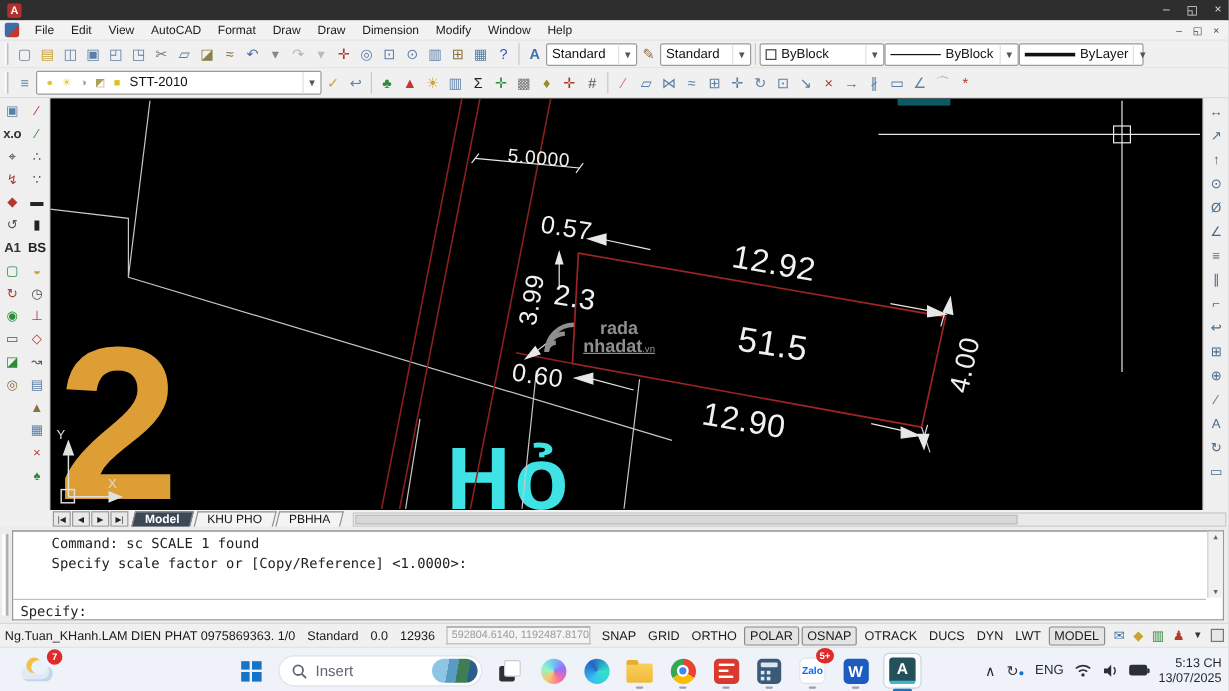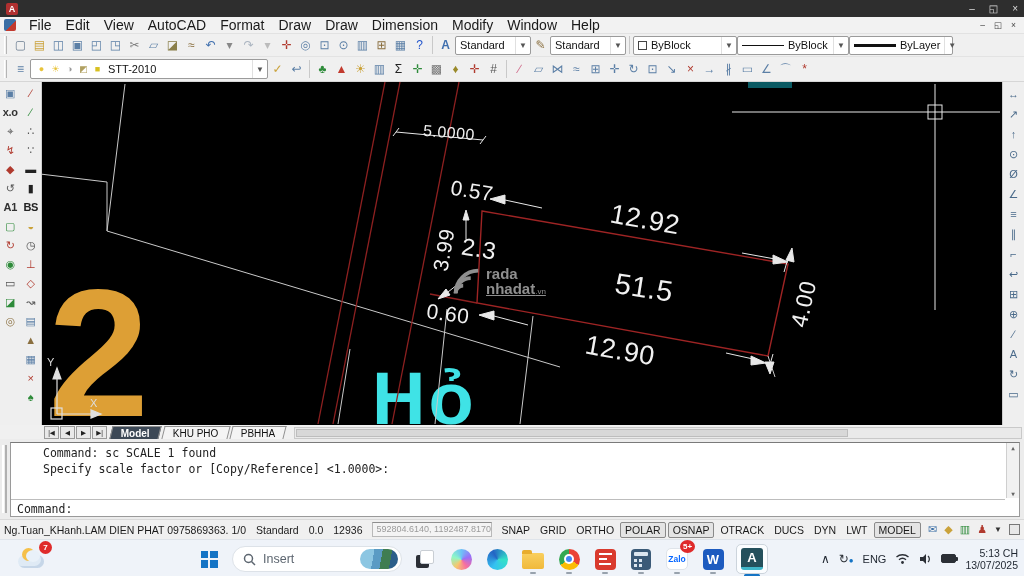--- a/index.html
+++ b/index.html
@@ -10,21 +10,21 @@
   #titlebar { position:absolute; left:0; top:0; width:1024px; height:17px; background:#2e2e2e; color:#eee; display:flex; align-items:center; padding:0 6px; gap:6px; }
   #titlebar .appicon { width:12px; height:12px; background:#b03030; border-radius:2px; color:#fff; font-size:9px; font-weight:bold; display:flex; align-items:center; justify-content:center; }
   #titlebar .title { font-size:10.5px; white-space:nowrap; overflow:hidden; }
   #titlebar .wctrls { margin-left:auto; display:flex; gap:14px; font-size:10px; color:#ddd; }
   #titlebar .wctrls span { cursor:default; }
 
   
   #menubar { position:absolute; left:0; top:17px; width:1024px; height:17px; background:#f2f2f2; border-bottom:1px solid #e2e2e2; display:flex; align-items:center; padding:0 4px; }
   #menubar .docicon { width:12px; height:12px; border-radius:2px; background:linear-gradient(135deg,#3a6ea5 55%,#c23a2e 55%); margin-right:6px; }
   #menu-items { display:flex; }
-  .menu-item { padding:1px 7px; color:#1a1a1a; font-size:14px; }
+  .menu-item { padding:1px 7px; color:#1a1a1a; font-size:10px; }
   #menubar .mdictrls { margin-left:auto; display:flex; gap:9px; font-size:8.5px; color:#444; padding-right:4px; }
 
   
   .toolbar { position:absolute; left:0; width:1024px; background:#f0f0f0; display:flex; align-items:center; padding:0 2px; }
   #toolbar1 { top:34px; height:23px; border-bottom:1px solid #e3e3e3; }
   #toolbar2 { top:57px; height:25px; border-bottom:1px solid #d6d6d6; }
   .grip { width:3px; height:18px; border-left:1px solid #fff; border-right:1px solid #b5b5b5; margin:0 4px 0 2px; }
   .sep { width:1px; height:18px; background:#c9c9c9; margin:0 3px; }
   .ticn { display:inline-flex; align-items:center; justify-content:center; width:19px; height:19px; font-size:12px; line-height:1; border-radius:2px; flex:0 0 auto; }
   .ttxt { font-size:7.5px; font-weight:bold; letter-spacing:-.3px; }
@@ -43,21 +43,21 @@
   #left-toolbox .ticn { width:18px; height:18px; margin-bottom:1px; font-size:11px; }
   #canvas { position:relative; width:960px; height:343px; background:#000; overflow:hidden; }
   #right-toolbox { width:22px; height:343px; background:#efefef; border-left:1px solid #cfcfcf; display:flex; flex-direction:column; align-items:center; padding-top:3px; }
   #right-toolbox .ticn { width:18px; height:18px; margin-bottom:2px; font-size:11px; color:#4a6a8a; }
 
   #geom { position:absolute; left:0; top:0; }
   .dim { position:absolute; color:#f1f1f1; white-space:nowrap; transform:translate(-50%,-50%) rotate(var(--r,0deg)); letter-spacing:.5px; }
   #lot-number { position:absolute; left:6px; top:180px; font-size:182px; font-weight:bold; color:#dd9f35; line-height:1; }
   #street-label { position:absolute; left:330px; top:280px; font-size:74px; font-weight:bold; color:#3fe3e6; letter-spacing:3px; line-height:1; }
   #watermark { position:absolute; left:408px; top:184px; display:flex; align-items:center; gap:4px; color:#8f8f8f; }
-  #watermark .wm-text { line-height:1; font-weight:bold; }
+  #watermark .wm-text { line-height:1; font-weight:bold;text-align:center; }
   #watermark .l1 { font-size:15px; }
   #watermark .l2 { font-size:15px;text-decoration:underline; }
   #watermark .tld { font-size:8px; font-weight:normal; }
 
   
   #tabsrow { position:absolute; left:0; top:425px; width:1024px; height:14px; background:#f0f0f0; display:flex; align-items:flex-end; padding-left:44px; }
   .navbtn { width:15px; height:13px; background:#e9e9e9; border:1px solid #9a9a9a; font-size:6.5px; display:inline-flex; align-items:center; justify-content:center; color:#222; margin-right:1px; }
   .laytab { height:13px; padding:0 9px; font-size:10px; line-height:13px; background:#f4f4f4; color:#111; border:1px solid #8f8f8f; border-bottom:none; transform:skewX(-14deg); margin-left:3px; }
   .laytab > span { display:inline-block; transform:skewX(14deg); }
   .laytab.active { background:#3c4856; color:#fff; font-weight:bold; }
@@ -436,21 +436,21 @@
   <span id="tab-scroll">
       <span class="thumb"></span>
     </span>
 </div>
 
 <div id="cmdarea">
   <span id="cmdgrip"></span>
   <div id="cmdbox">
     <div id="cmd-history"><div>Command: sc SCALE 1 found</div><div>Specify scale factor or [Copy/Reference] &lt;1.0000&gt;:</div></div>
     <div id="cmd-divider"></div>
-    <div id="cmd-prompt-line">Command:</div>
+    <div id="cmd-prompt-line">Specify:</div>
     <div id="cmd-scroll">
         <span>▲</span>
         <span>▼</span>
       </div>
   </div>
 </div>
 
 <div id="statusbar">
   <span class="lbl">Ng.Tuan_KHanh.LAM DIEN PHAT 0975869363. 1/0</span>
   <span class="lbl">Standard</span>

